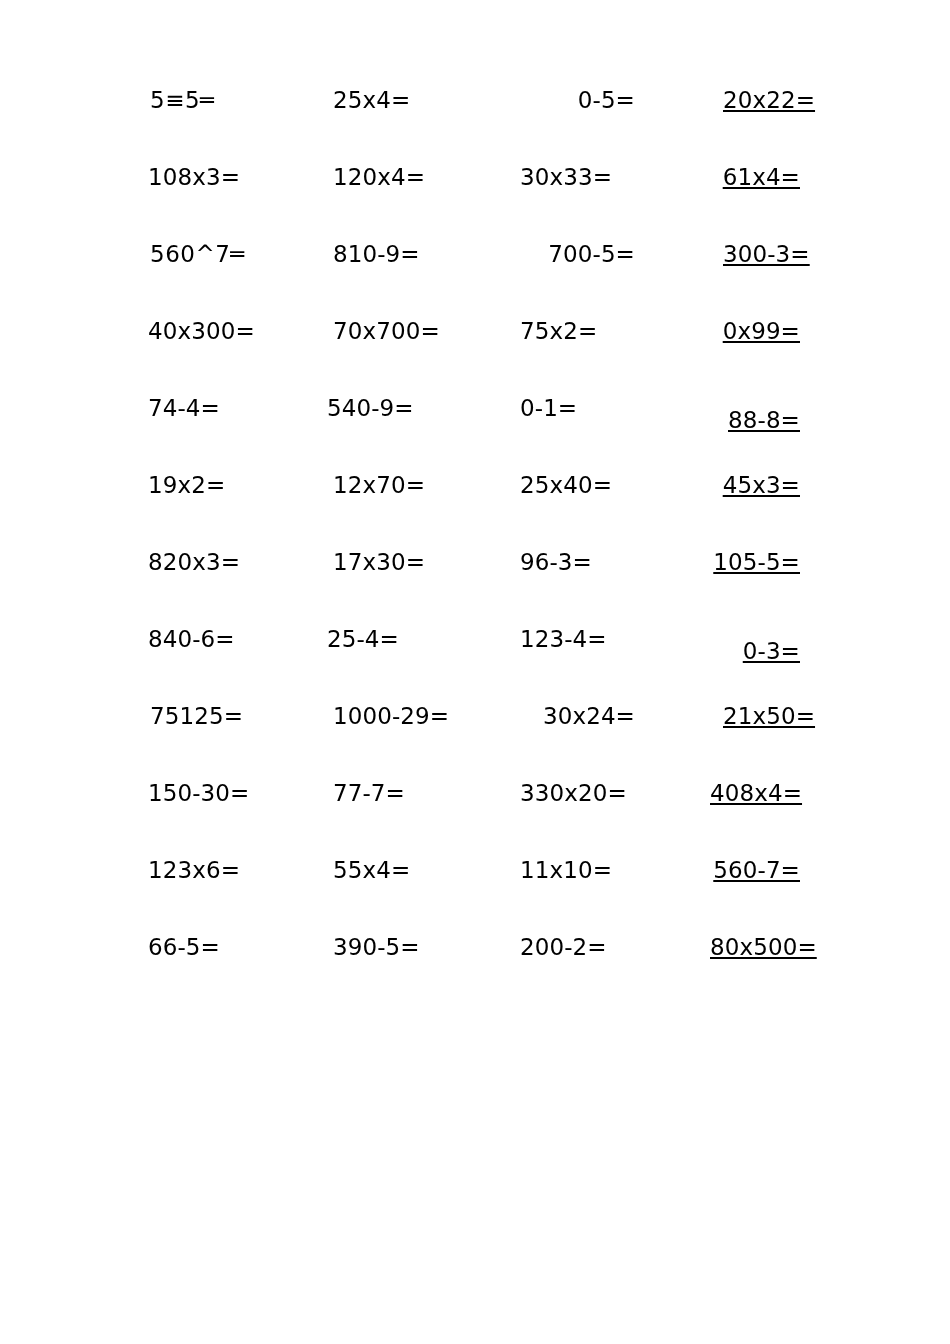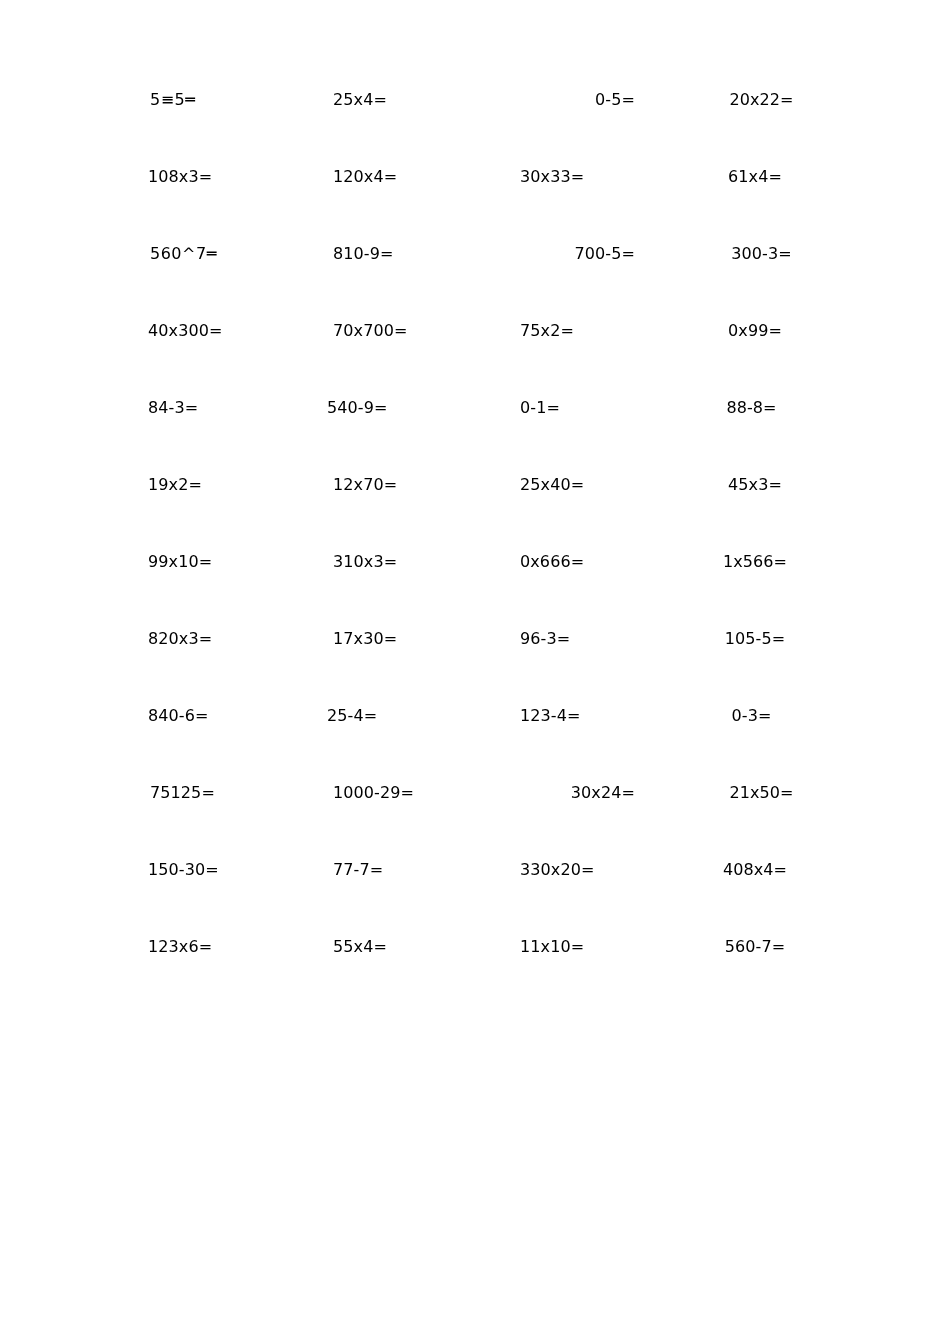--- a/index.html
+++ b/index.html
@@ -29,38 +29,38 @@
   }
   .prob-row {
     display: flex;
     width: 100%;
     height: 77px;
     align-items: flex-start;
   }
   .prob-cell {
     flex: 0 0 25%;
     box-sizing: border-box;
-    font-size: 16px;
+    font-size: 23px;
     line-height: 28px;
     color: #000000;
     white-space: nowrap;
     letter-spacing: 0.1px;
   }
   
   .prob-cell.c0 { text-align: left;  padding-left: 8px; }
   .prob-cell.c1 { text-align: left;  padding-left: 28px; }
   .prob-cell.c2 { text-align: left;  padding-left: 50px; }
-  .prob-cell.c3 { text-align: center;  padding-left: 75px; }
+  .prob-cell.c3 { text-align: right;  padding-left: 75px; text-decoration: underline; }
 
   
   .prob-row.jitter-a .c0 { padding-left: 10px; }
   .prob-row.jitter-a .c2 { padding-left: 58px; text-align: right; }
   .prob-row.jitter-a .c3 { padding-left: 88px; }
   .prob-row.jitter-b .c1 { padding-left: 22px; }
-  .prob-row.jitter-b .c3 { padding-left: 68px; }
+  .prob-row.jitter-b .c3 { padding-left: 68px; margin-top: 12px; }
 
   .eqv { letter-spacing: 0.5px; }
 </style>
 </head>
 <body>
 
 <div class="page">
   <div class="worksheet">
 
     <div class="prob-row jitter-a">
@@ -85,39 +85,33 @@
     </div>
 
     <div class="prob-row">
       <div class="prob-cell c0">40x300=</div>
       <div class="prob-cell c1">70x700=</div>
       <div class="prob-cell c2">75x2=</div>
       <div class="prob-cell c3">0x99=</div>
     </div>
 
     <div class="prob-row jitter-b">
-      <div class="prob-cell c0">84-3=</div>
+      <div class="prob-cell c0">74-4=</div>
       <div class="prob-cell c1">540-9=</div>
       <div class="prob-cell c2">0-1=</div>
       <div class="prob-cell c3">88-8=</div>
     </div>
 
     <div class="prob-row">
       <div class="prob-cell c0">19x2=</div>
       <div class="prob-cell c1">12x70=</div>
       <div class="prob-cell c2">25x40=</div>
       <div class="prob-cell c3">45x3=</div>
     </div>
 
-    <div class="prob-row">
-      <div class="prob-cell c0">99x10=</div>
-      <div class="prob-cell c1">310x3=</div>
-      <div class="prob-cell c2">0x666=</div>
-      <div class="prob-cell c3">1x566=</div>
-    </div>
 
 
     <div class="prob-row">
       <div class="prob-cell c0">820x3=</div>
       <div class="prob-cell c1">17x30=</div>
       <div class="prob-cell c2">96-3=</div>
       <div class="prob-cell c3">105-5=</div>
     </div>
 
     <div class="prob-row jitter-b">
@@ -141,16 +135,22 @@
       <div class="prob-cell c3">408x4=</div>
     </div>
 
     <div class="prob-row">
       <div class="prob-cell c0">123x6=</div>
       <div class="prob-cell c1">55x4=</div>
       <div class="prob-cell c2">11x10=</div>
       <div class="prob-cell c3">560-7=</div>
     </div>
 
+    <div class="prob-row">
+      <div class="prob-cell c0">66-5=</div>
+      <div class="prob-cell c1">390-5=</div>
+      <div class="prob-cell c2">200-2=</div>
+      <div class="prob-cell c3">80x500=</div>
+    </div>
 
 
   </div>
 </div>
 
 </body></html>

